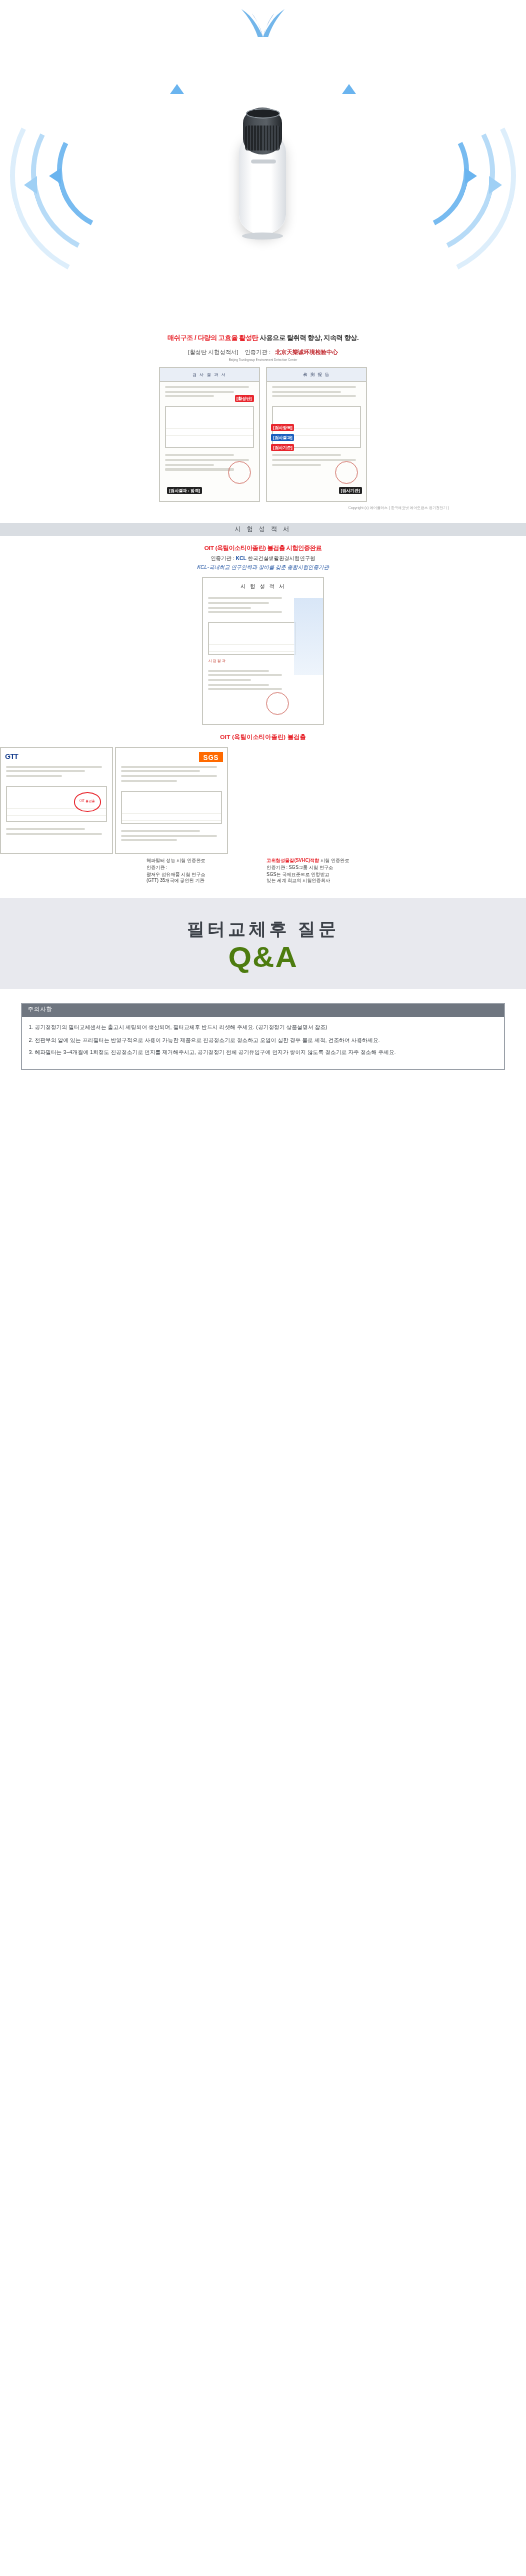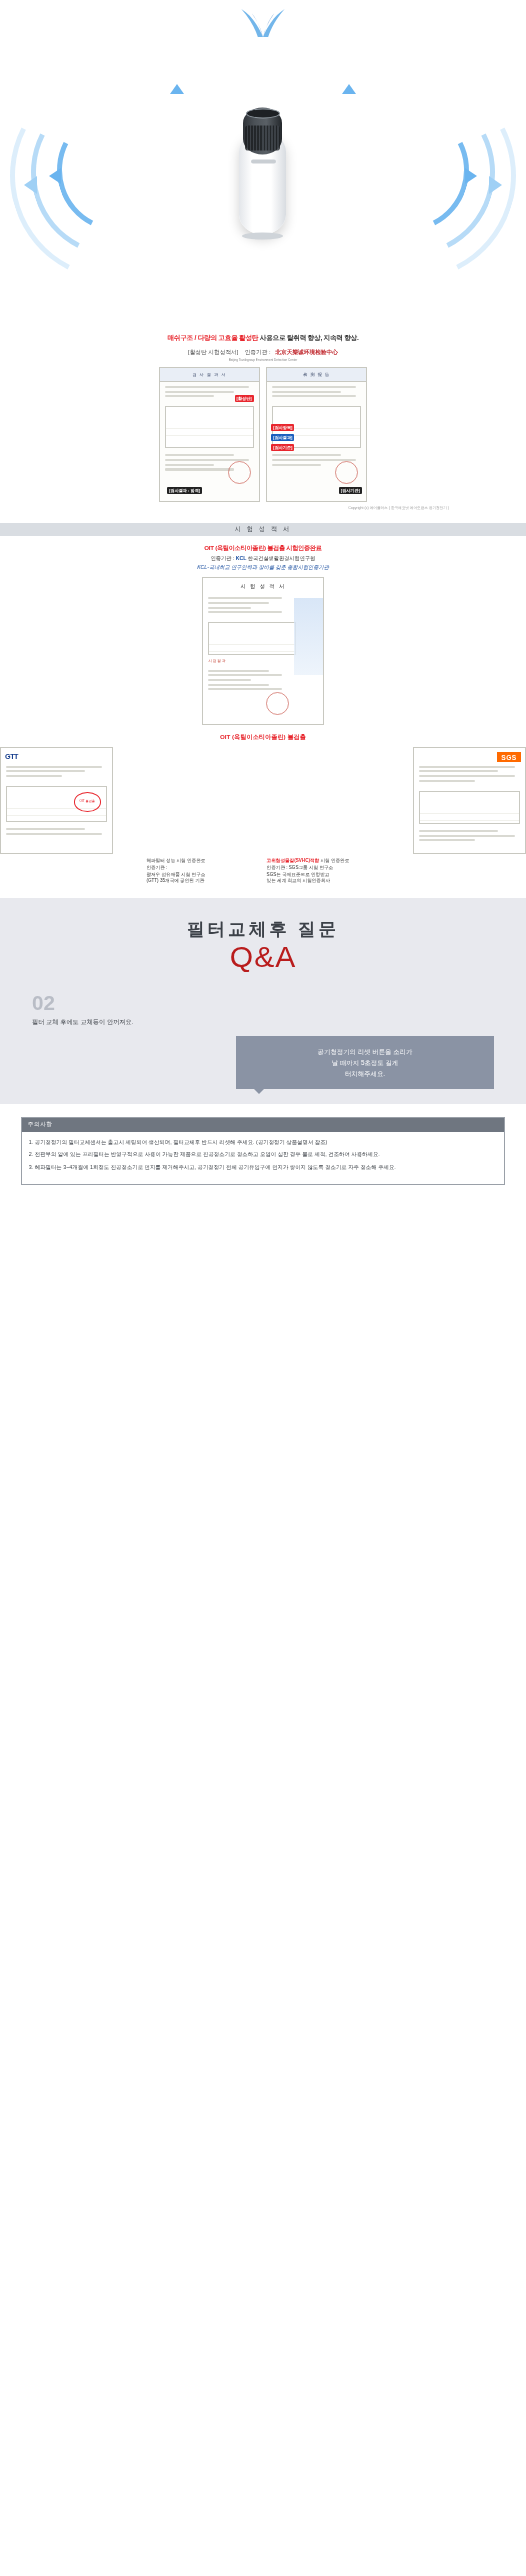--- a/index.html
+++ b/index.html
@@ -234,21 +234,21 @@
   }
   .mid-title {
     text-align: center;
     font-size: 6.2px;
     font-weight: bold;
     color: #e8262d;
     margin-top: 8.2px;
   }
   .two-docs {
     display: flex;
-    justify-content: space-between;
+    justify-content: flex-start;
     gap: 2px;
     margin-top: 5.2px;
   }
   .doc2 {
     width: 113px; height: 107px;
     background: #fff;
     border: 0.5px solid #c8c8c0;
     position: relative;
     overflow: hidden;
   }
@@ -303,22 +303,22 @@
   .faq-title {
     text-align: center;
     font-size: 17.5px;
     font-weight: bold;
     color: #3c4148;
     letter-spacing: 3.1px;
   }
   .faq-qa {
     text-align: center;
     font-size: 30px;
-    font-weight: normal;
-    color: #b91c1c;
+    font-weight: bold;
+    color: #4d7c0f;
     letter-spacing: 1px;
     margin-top: -1px;
   }
   .faq-item { margin-top: 19.6px; padding: 0 32px; }
   .faq-num {
     font-size: 20.6px;
     font-weight: bold;
     color: #b9bdc6;
     line-height: 1;
   }
@@ -550,27 +550,20 @@
 있는 세계 최고의 시험인증회사</span>
       </div>
     </div>
   </section>
 
   <section class="sec-faq">
     <div class="faq-title">필터교체후 질문</div>
     <div class="faq-qa">Q&amp;A</div>
 
 
-    <div class="faq-item">
-      <div class="faq-num">02</div>
-      <div class="faq-q">필터 교체 후에도 교체등이 안꺼져요.</div>
-      <div class="bubble" style="white-space:pre-line;">공기청정기의 리셋 버튼을 소리가
-날 때까지 5초정도 길게
-터치해주세요.</div>
-    </div>
 
   </section>
 
   <section class="sec-notice">
     <div class="notice-box">
       <div class="notice-head">주의사항</div>
       <div class="notice-body">
         <p>1. 공기청정기의 필터교체샌서는 출고시 세팅되어 생산되며, 필터교체후 반드시 리셋해 주세요. (공기청정기 상품설명서 참조)</p>
         <p>2. 전판부의 알에 있는 프리필터는 반영구적으로 사용이 가능한 제품으로 진공청소기로 청소하고 오염이 심한 경우 물로 세척, 건조하여 사용하세요.</p>
         <p>3. 헤파필터는 3~4개월에 1회정도 진공청소기로 먼지를 제거해주시고, 공기청정기 전체 공기유입구에 먼지가 쌓이지 않도록 청소기로 자주 청소해 주세요.</p>

